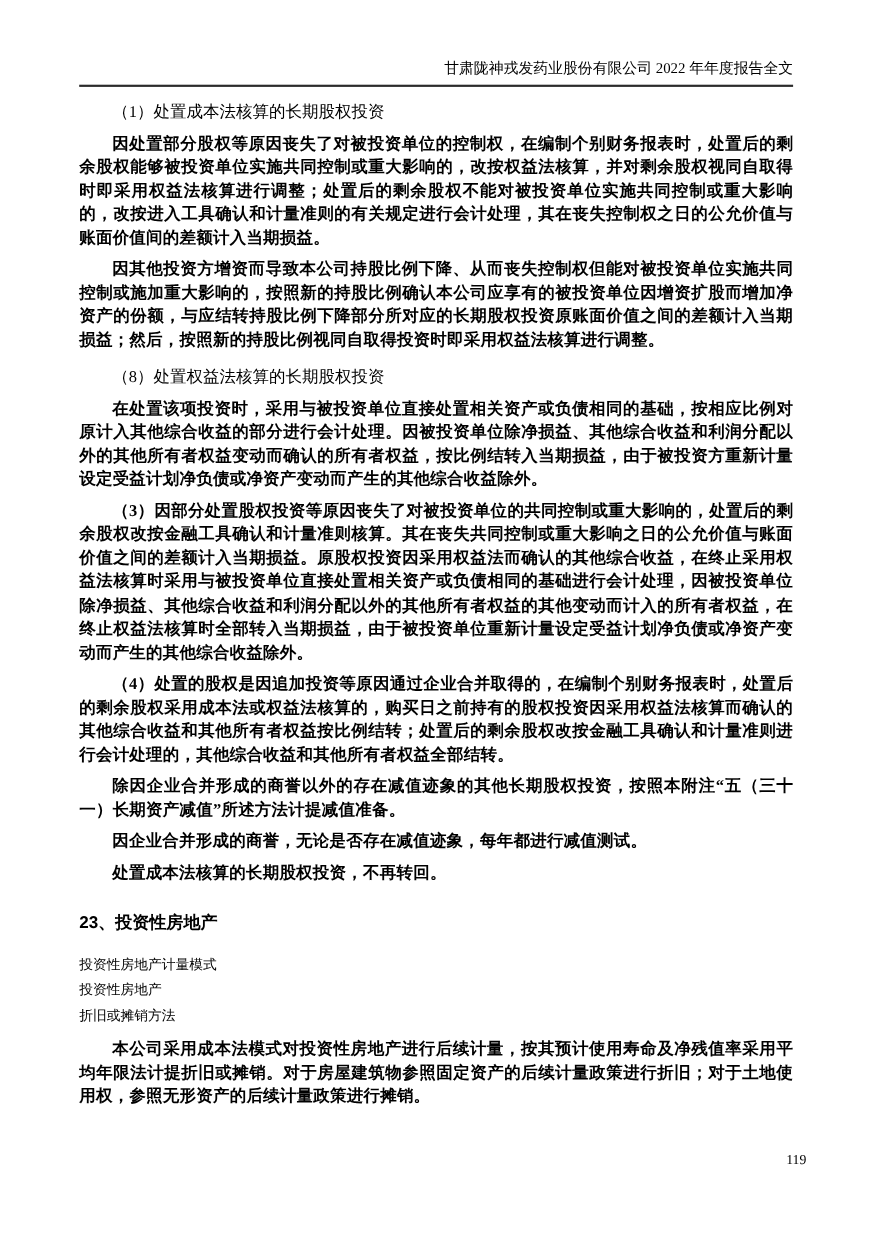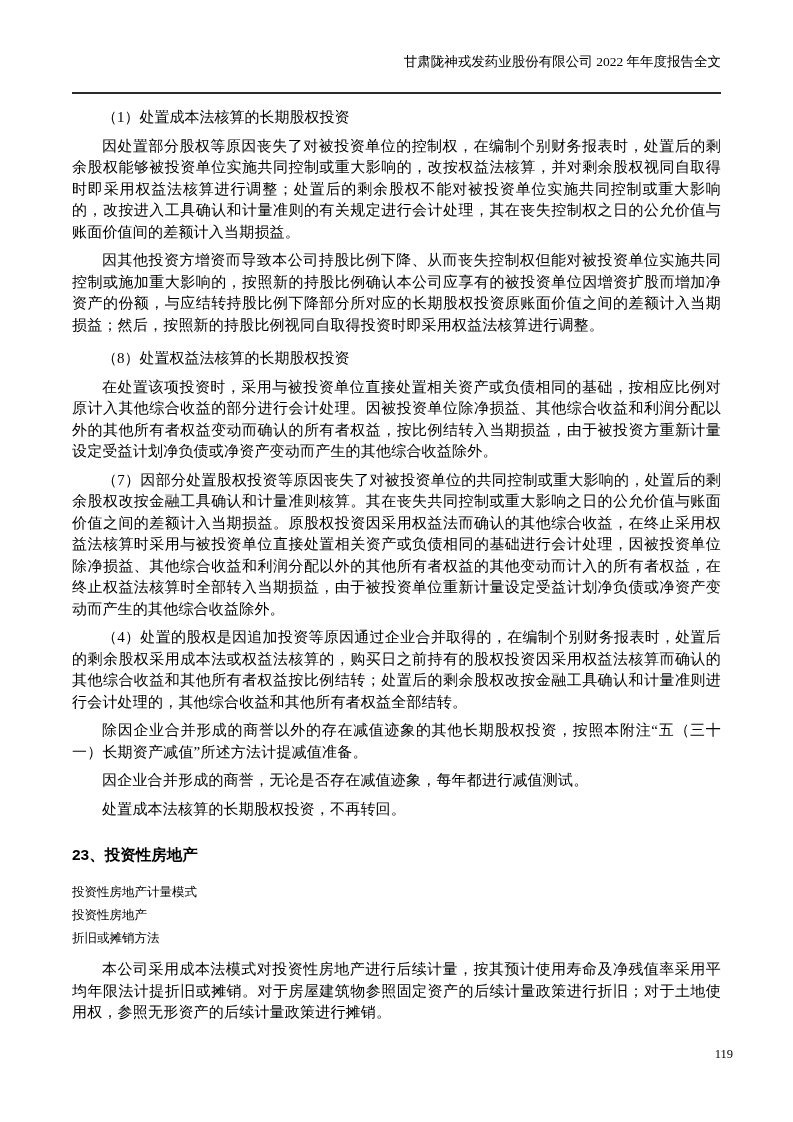--- a/index.html
+++ b/index.html
@@ -18,33 +18,34 @@
     box-sizing: border-box;
   }
   .margins {
     padding: 0 72px;
   }
   .header {
     padding-top: 52px;
     text-align: right;
     font-size: 13.5px;
     line-height: 20px;
-    padding-bottom: 20px;
+    padding-bottom: 5px;
     border-bottom: 2px solid #2b2b2b;
   }
   .content {
     margin-top: 13px;
   }
   .para {
     font-size: 15px;
     line-height: 21.5px;
     text-align: justify;
     text-indent: 2em;
     margin: 0 0 7px 0;
     letter-spacing: 0.2px;
+    font-weight: bold;
   }
   .subheading {
     font-size: 15px;
     line-height: 21.5px;
     text-indent: 2em;
     margin: 12px 0 7px 0;
   }
   .section-heading {
     font-family: "Liberation Sans", sans-serif;
     font-weight: bold;
@@ -79,21 +80,21 @@
       <p class="subheading" style="margin-top:0">（1）处置成本法核算的长期股权投资</p>
 
       <p class="para">因处置部分股权等原因丧失了对被投资单位的控制权，在编制个别财务报表时，处置后的剩余股权能够被投资单位实施共同控制或重大影响的，改按权益法核算，并对剩余股权视同自取得时即采用权益法核算进行调整；处置后的剩余股权不能对被投资单位实施共同控制或重大影响的，改按进入工具确认和计量准则的有关规定进行会计处理，其在丧失控制权之日的公允价值与账面价值间的差额计入当期损益。</p>
 
       <p class="para">因其他投资方增资而导致本公司持股比例下降、从而丧失控制权但能对被投资单位实施共同控制或施加重大影响的，按照新的持股比例确认本公司应享有的被投资单位因增资扩股而增加净资产的份额，与应结转持股比例下降部分所对应的长期股权投资原账面价值之间的差额计入当期损益；然后，按照新的持股比例视同自取得投资时即采用权益法核算进行调整。</p>
 
       <p class="subheading">（8）处置权益法核算的长期股权投资</p>
 
       <p class="para">在处置该项投资时，采用与被投资单位直接处置相关资产或负债相同的基础，按相应比例对原计入其他综合收益的部分进行会计处理。因被投资单位除净损益、其他综合收益和利润分配以外的其他所有者权益变动而确认的所有者权益，按比例结转入当期损益，由于被投资方重新计量设定受益计划净负债或净资产变动而产生的其他综合收益除外。</p>
 
-      <p class="para">（7）因部分处置股权投资等原因丧失了对被投资单位的共同控制或重大影响的，处置后的剩余股权改按金融工具确认和计量准则核算。其在丧失共同控制或重大影响之日的公允价值与账面价值之间的差额计入当期损益。原股权投资因采用权益法而确认的其他综合收益，在终止采用权益法核算时采用与被投资单位直接处置相关资产或负债相同的基础进行会计处理，因被投资单位除净损益、其他综合收益和利润分配以外的其他所有者权益的其他变动而计入的所有者权益，在终止权益法核算时全部转入当期损益，由于被投资单位重新计量设定受益计划净负债或净资产变动而产生的其他综合收益除外。</p>
+      <p class="para">（3）因部分处置股权投资等原因丧失了对被投资单位的共同控制或重大影响的，处置后的剩余股权改按金融工具确认和计量准则核算。其在丧失共同控制或重大影响之日的公允价值与账面价值之间的差额计入当期损益。原股权投资因采用权益法而确认的其他综合收益，在终止采用权益法核算时采用与被投资单位直接处置相关资产或负债相同的基础进行会计处理，因被投资单位除净损益、其他综合收益和利润分配以外的其他所有者权益的其他变动而计入的所有者权益，在终止权益法核算时全部转入当期损益，由于被投资单位重新计量设定受益计划净负债或净资产变动而产生的其他综合收益除外。</p>
 
       <p class="para">（4）处置的股权是因追加投资等原因通过企业合并取得的，在编制个别财务报表时，处置后的剩余股权采用成本法或权益法核算的，购买日之前持有的股权投资因采用权益法核算而确认的其他综合收益和其他所有者权益按比例结转；处置后的剩余股权改按金融工具确认和计量准则进行会计处理的，其他综合收益和其他所有者权益全部结转。</p>
 
 
       <p class="para">除因企业合并形成的商誉以外的存在减值迹象的其他长期股权投资，按照本附注“五（三十一）长期资产减值”所述方法计提减值准备。</p>
 
       <p class="para">因企业合并形成的商誉，无论是否存在减值迹象，每年都进行减值测试。</p>
 
       <p class="para">处置成本法核算的长期股权投资，不再转回。</p>
 

